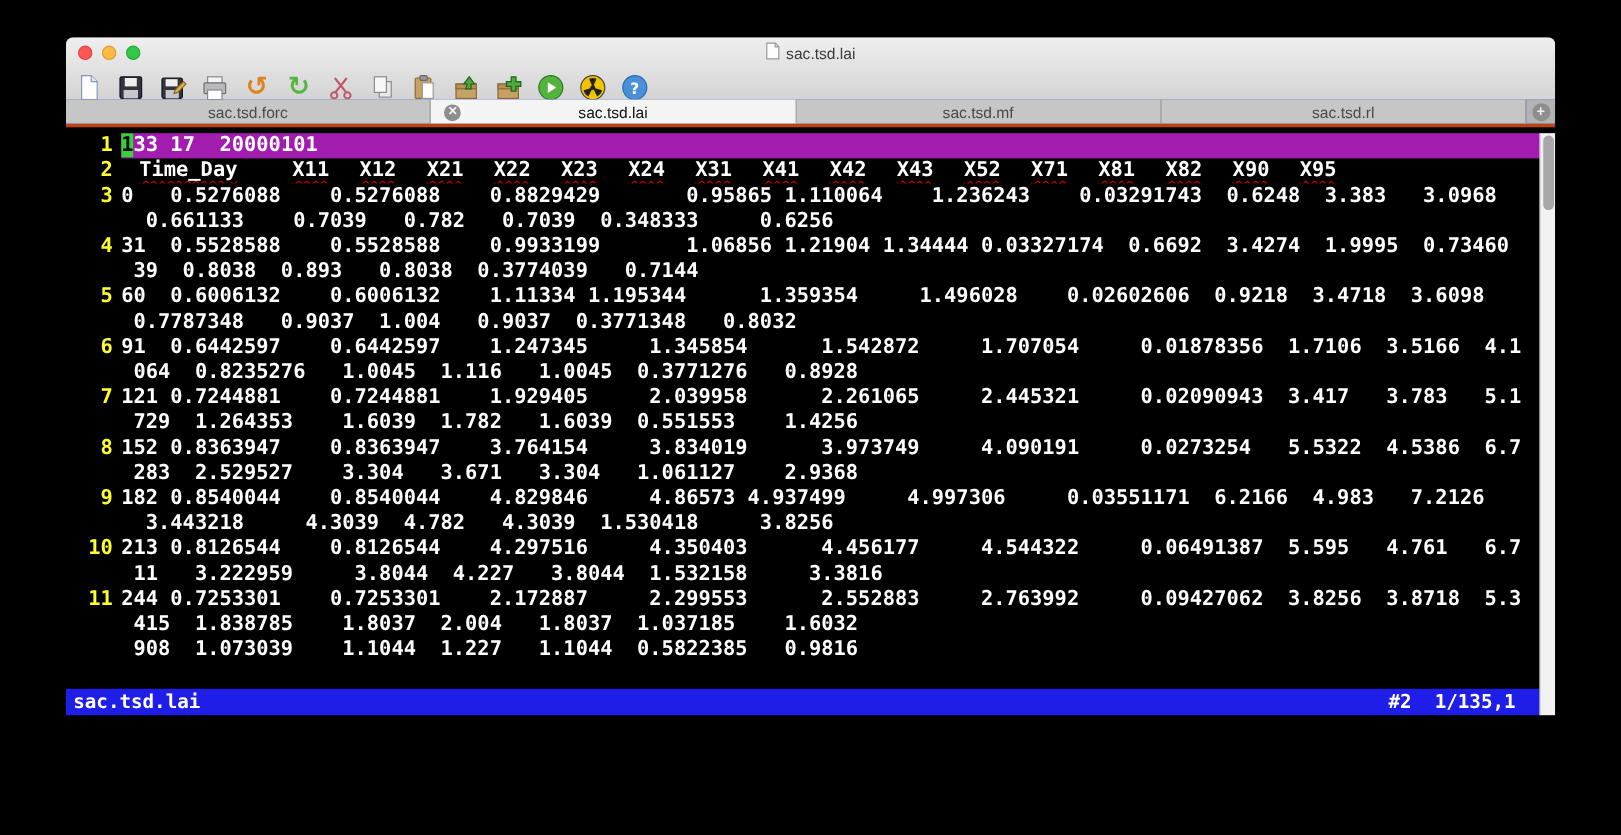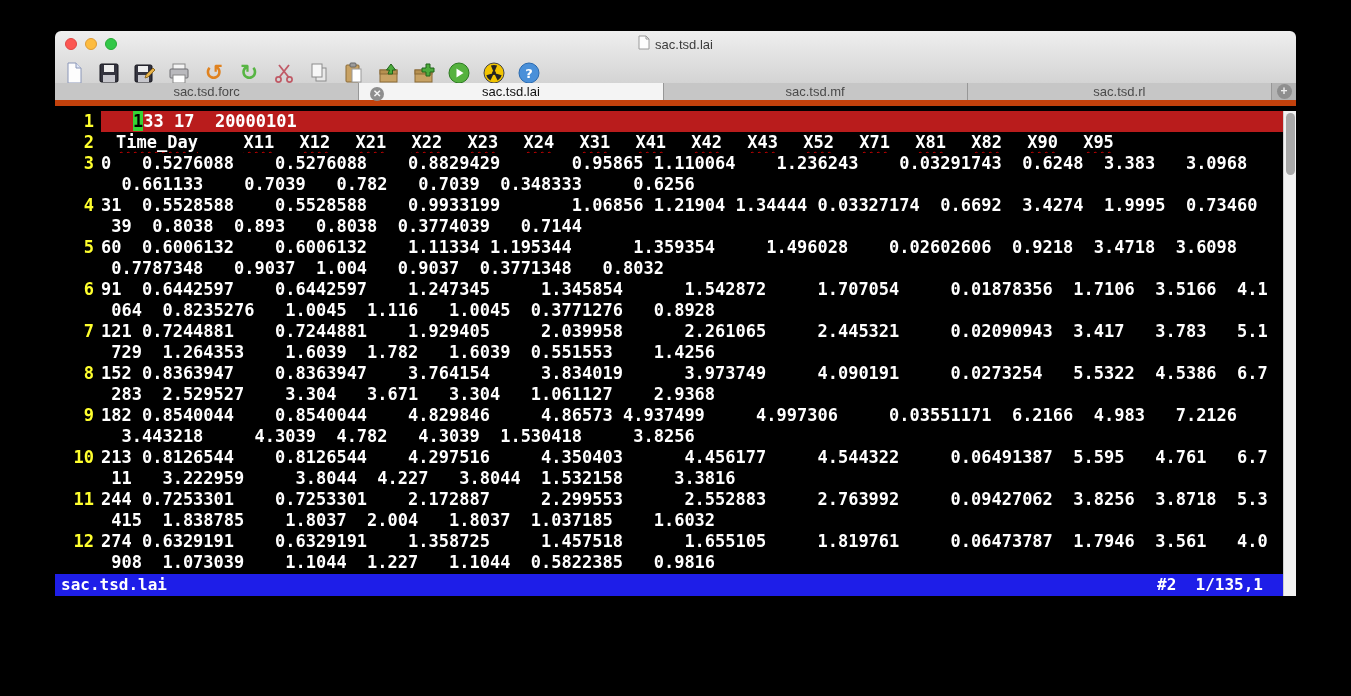--- a/index.html
+++ b/index.html
@@ -10,32 +10,32 @@
   #titlebar{position:absolute;left:0;top:0;width:100%;height:26px;}
   .tl{position:absolute;top:7px;width:12px;height:12px;border-radius:50%;}
   #tl-close{left:10px;background:#fc5753;border:1px solid #df4744;}
   #tl-min{left:30px;background:#fdbc40;border:1px solid #de9b35;}
   #tl-zoom{left:50px;background:#33c748;border:1px solid #27aa35;}
   #title{position:absolute;left:0;right:0;top:0;height:26px;display:flex;align-items:center;justify-content:center;gap:5px;font:13px "Liberation Sans",sans-serif;color:#3c3c3c;}
   #toolbar{position:absolute;left:6px;top:27px;height:29px;display:flex;align-items:center;gap:9px;}
   .tbi{width:26px;height:26px;display:flex;align-items:center;justify-content:center;}
   .tbi .uni{font:bold 22px "DejaVu Sans",sans-serif;line-height:22px;}
   
-  #tabbar{position:absolute;left:0;top:52px;width:100%;height:23px;background:#1d4ed8;display:flex;border-bottom:6px solid #c2410c;}
+  #tabbar{position:absolute;left:0;top:52px;width:100%;height:23px;background:#1d4ed8;display:flex;border-bottom:3px solid #c2410c;}
   .tab{flex:1 1 0;display:flex;align-items:center;justify-content:center;position:relative;background:#c6c6c6;border-right:1px solid #979797;font:13px "Liberation Sans",sans-serif;color:#4a4a4a;}
   .tab.active{background:#f4f4f4;color:#111;}
   .tab .close{position:absolute;left:11px;top:4px;width:14px;height:14px;border-radius:50%;background:#8e8e8e;color:#f4f4f4;font:bold 10px/14px "Liberation Sans",sans-serif;text-align:center;}
   #tab-add{flex:0 0 24px;display:flex;align-items:center;justify-content:center;background:#b3b3b3;}
   #tab-add .plus{width:15px;height:15px;border-radius:50%;background:#8e8e8e;color:#eee;font:bold 12px/15px "Liberation Sans",sans-serif;text-align:center;}
   
   #editor{position:absolute;left:0;top:80px;width:100%;height:463px;background:#000;font:bold 17px/21px "DejaVu Sans Mono",monospace;}
   .row{display:flex;height:21px;white-space:pre;}
   .ln{flex:0 0 46px;text-align:right;padding-right:7px;color:#ffff2e;}
   .tx{flex:1 1 auto;color:#fff;overflow:hidden;}
-  .row.hl .tx{background:#b91c1c;padding-left:32px;}
+  .row.hl .tx{background:#a21caf;}
   .cursor{background:#35d435;color:#000;}
   .miss{text-decoration:underline wavy #d40000 1px;text-underline-offset:3px;margin-left:15px;}
   
   #scrollbar{position:absolute;right:0;top:80px;width:13px;height:485px;background:#f2f2f2;border-left:1px solid #cfcfcf;}
   #scroll-thumb{position:absolute;left:2px;top:2px;width:9px;height:62px;border-radius:5px;background:#a8a8a8;}
   
   #statusbar{position:absolute;left:0;top:543px;width:1228px;height:22px;background:#1e1ee8;color:#fff;font:bold 16px/22px "DejaVu Sans Mono",monospace;white-space:pre;}
   #status-left{position:absolute;left:6px;top:0;}
   #status-right{position:absolute;right:20px;top:0;}
 </style>
@@ -186,21 +186,20 @@
       <div class="row"><span class="ln">7</span><span class="tx">121 0.7244881    0.7244881    1.929405     2.039958      2.261065     2.445321     0.02090943  3.417   3.783   5.1</span></div>
       <div class="row"><span class="ln"></span><span class="tx"> 729  1.264353    1.6039  1.782   1.6039  0.551553    1.4256</span></div>
       <div class="row"><span class="ln">8</span><span class="tx">152 0.8363947    0.8363947    3.764154     3.834019      3.973749     4.090191     0.0273254   5.5322  4.5386  6.7</span></div>
       <div class="row"><span class="ln"></span><span class="tx"> 283  2.529527    3.304   3.671   3.304   1.061127    2.9368</span></div>
       <div class="row"><span class="ln">9</span><span class="tx">182 0.8540044    0.8540044    4.829846     4.86573 4.937499     4.997306     0.03551171  6.2166  4.983   7.2126</span></div>
       <div class="row"><span class="ln"></span><span class="tx">  3.443218     4.3039  4.782   4.3039  1.530418     3.8256</span></div>
       <div class="row"><span class="ln">10</span><span class="tx">213 0.8126544    0.8126544    4.297516     4.350403      4.456177     4.544322     0.06491387  5.595   4.761   6.7</span></div>
       <div class="row"><span class="ln"></span><span class="tx"> 11   3.222959     3.8044  4.227   3.8044  1.532158     3.3816</span></div>
       <div class="row"><span class="ln">11</span><span class="tx">244 0.7253301    0.7253301    2.172887     2.299553      2.552883     2.763992     0.09427062  3.8256  3.8718  5.3</span></div>
       <div class="row"><span class="ln"></span><span class="tx"> 415  1.838785    1.8037  2.004   1.8037  1.037185    1.6032</span></div>
-      <div class="row"><span class="ln">12</span><span class="tx">274 0.6329191    0.6329191    1.358725     1.457518      1.655105     1.819761     0.06473787  1.7946  3.561   4.0</span></div>
       <div class="row"><span class="ln"></span><span class="tx"> 908  1.073039    1.1044  1.227   1.1044  0.5822385   0.9816</span></div>
     </div>
 
   <div id="statusbar">
     <span id="status-left">sac.tsd.lai</span>
     <span id="status-right">#2  1/135,1</span>
   </div>
 
   <div id="scrollbar">
     <div id="scroll-thumb"></div>

